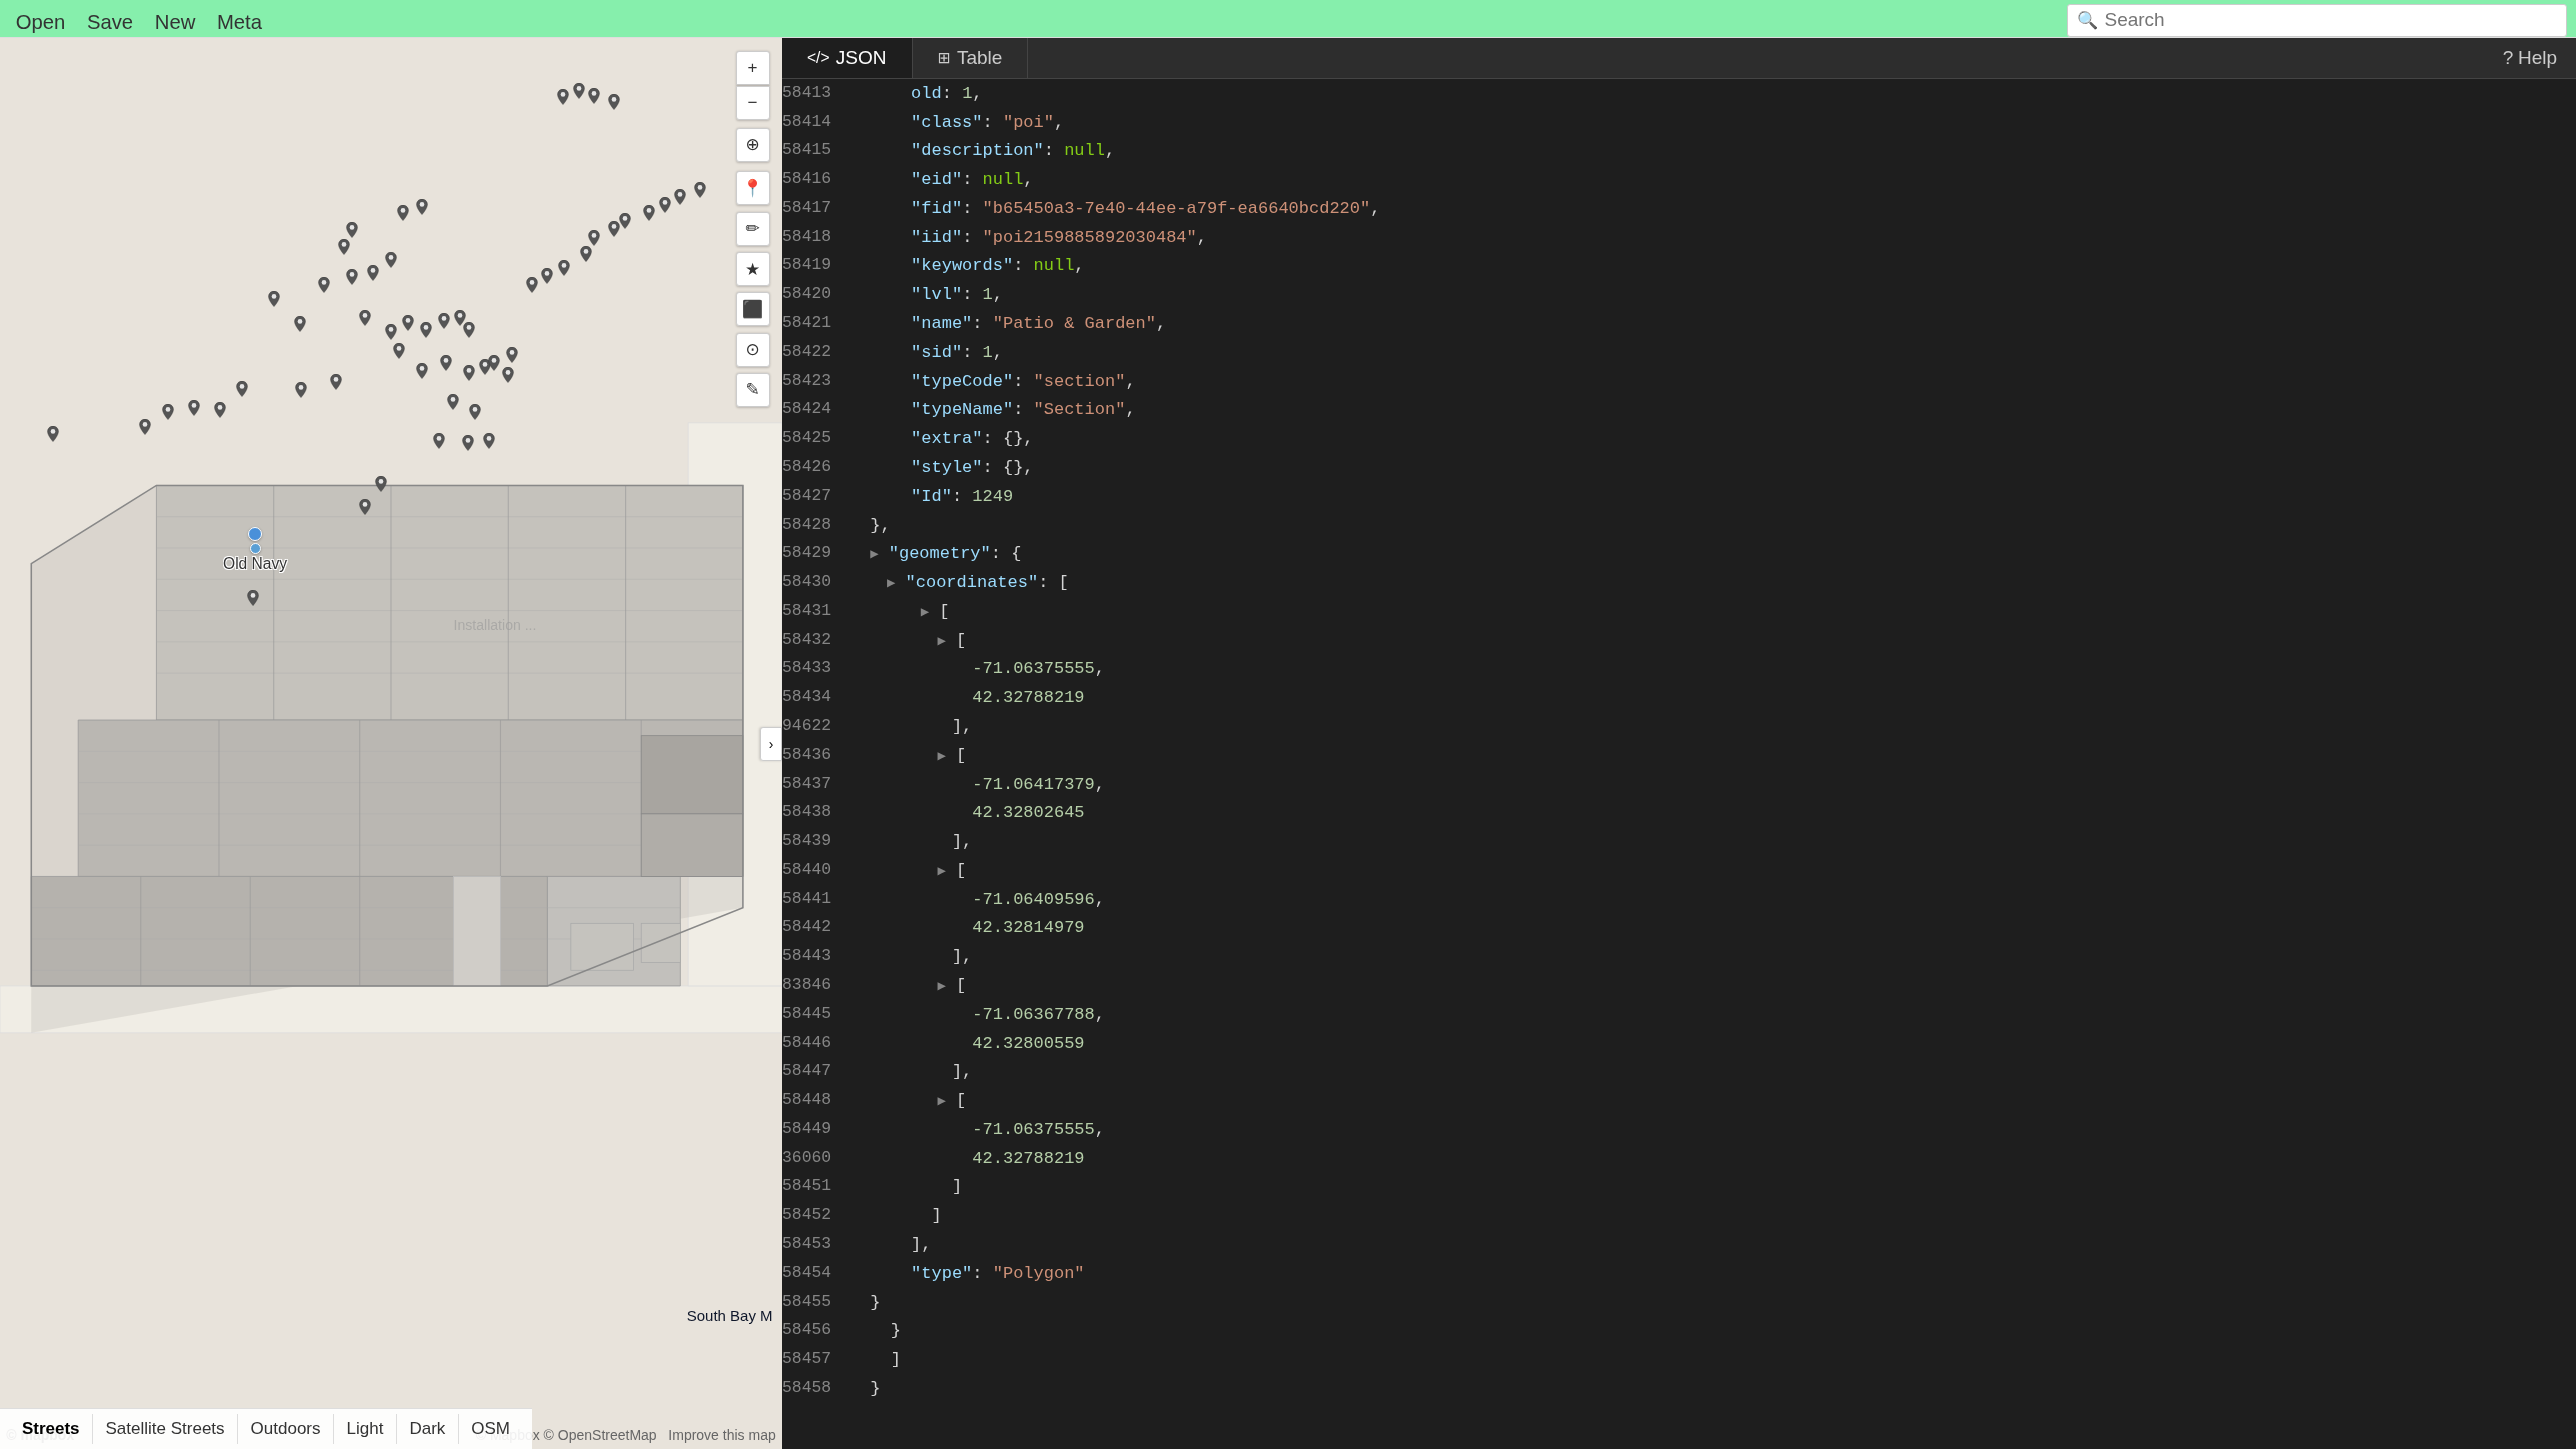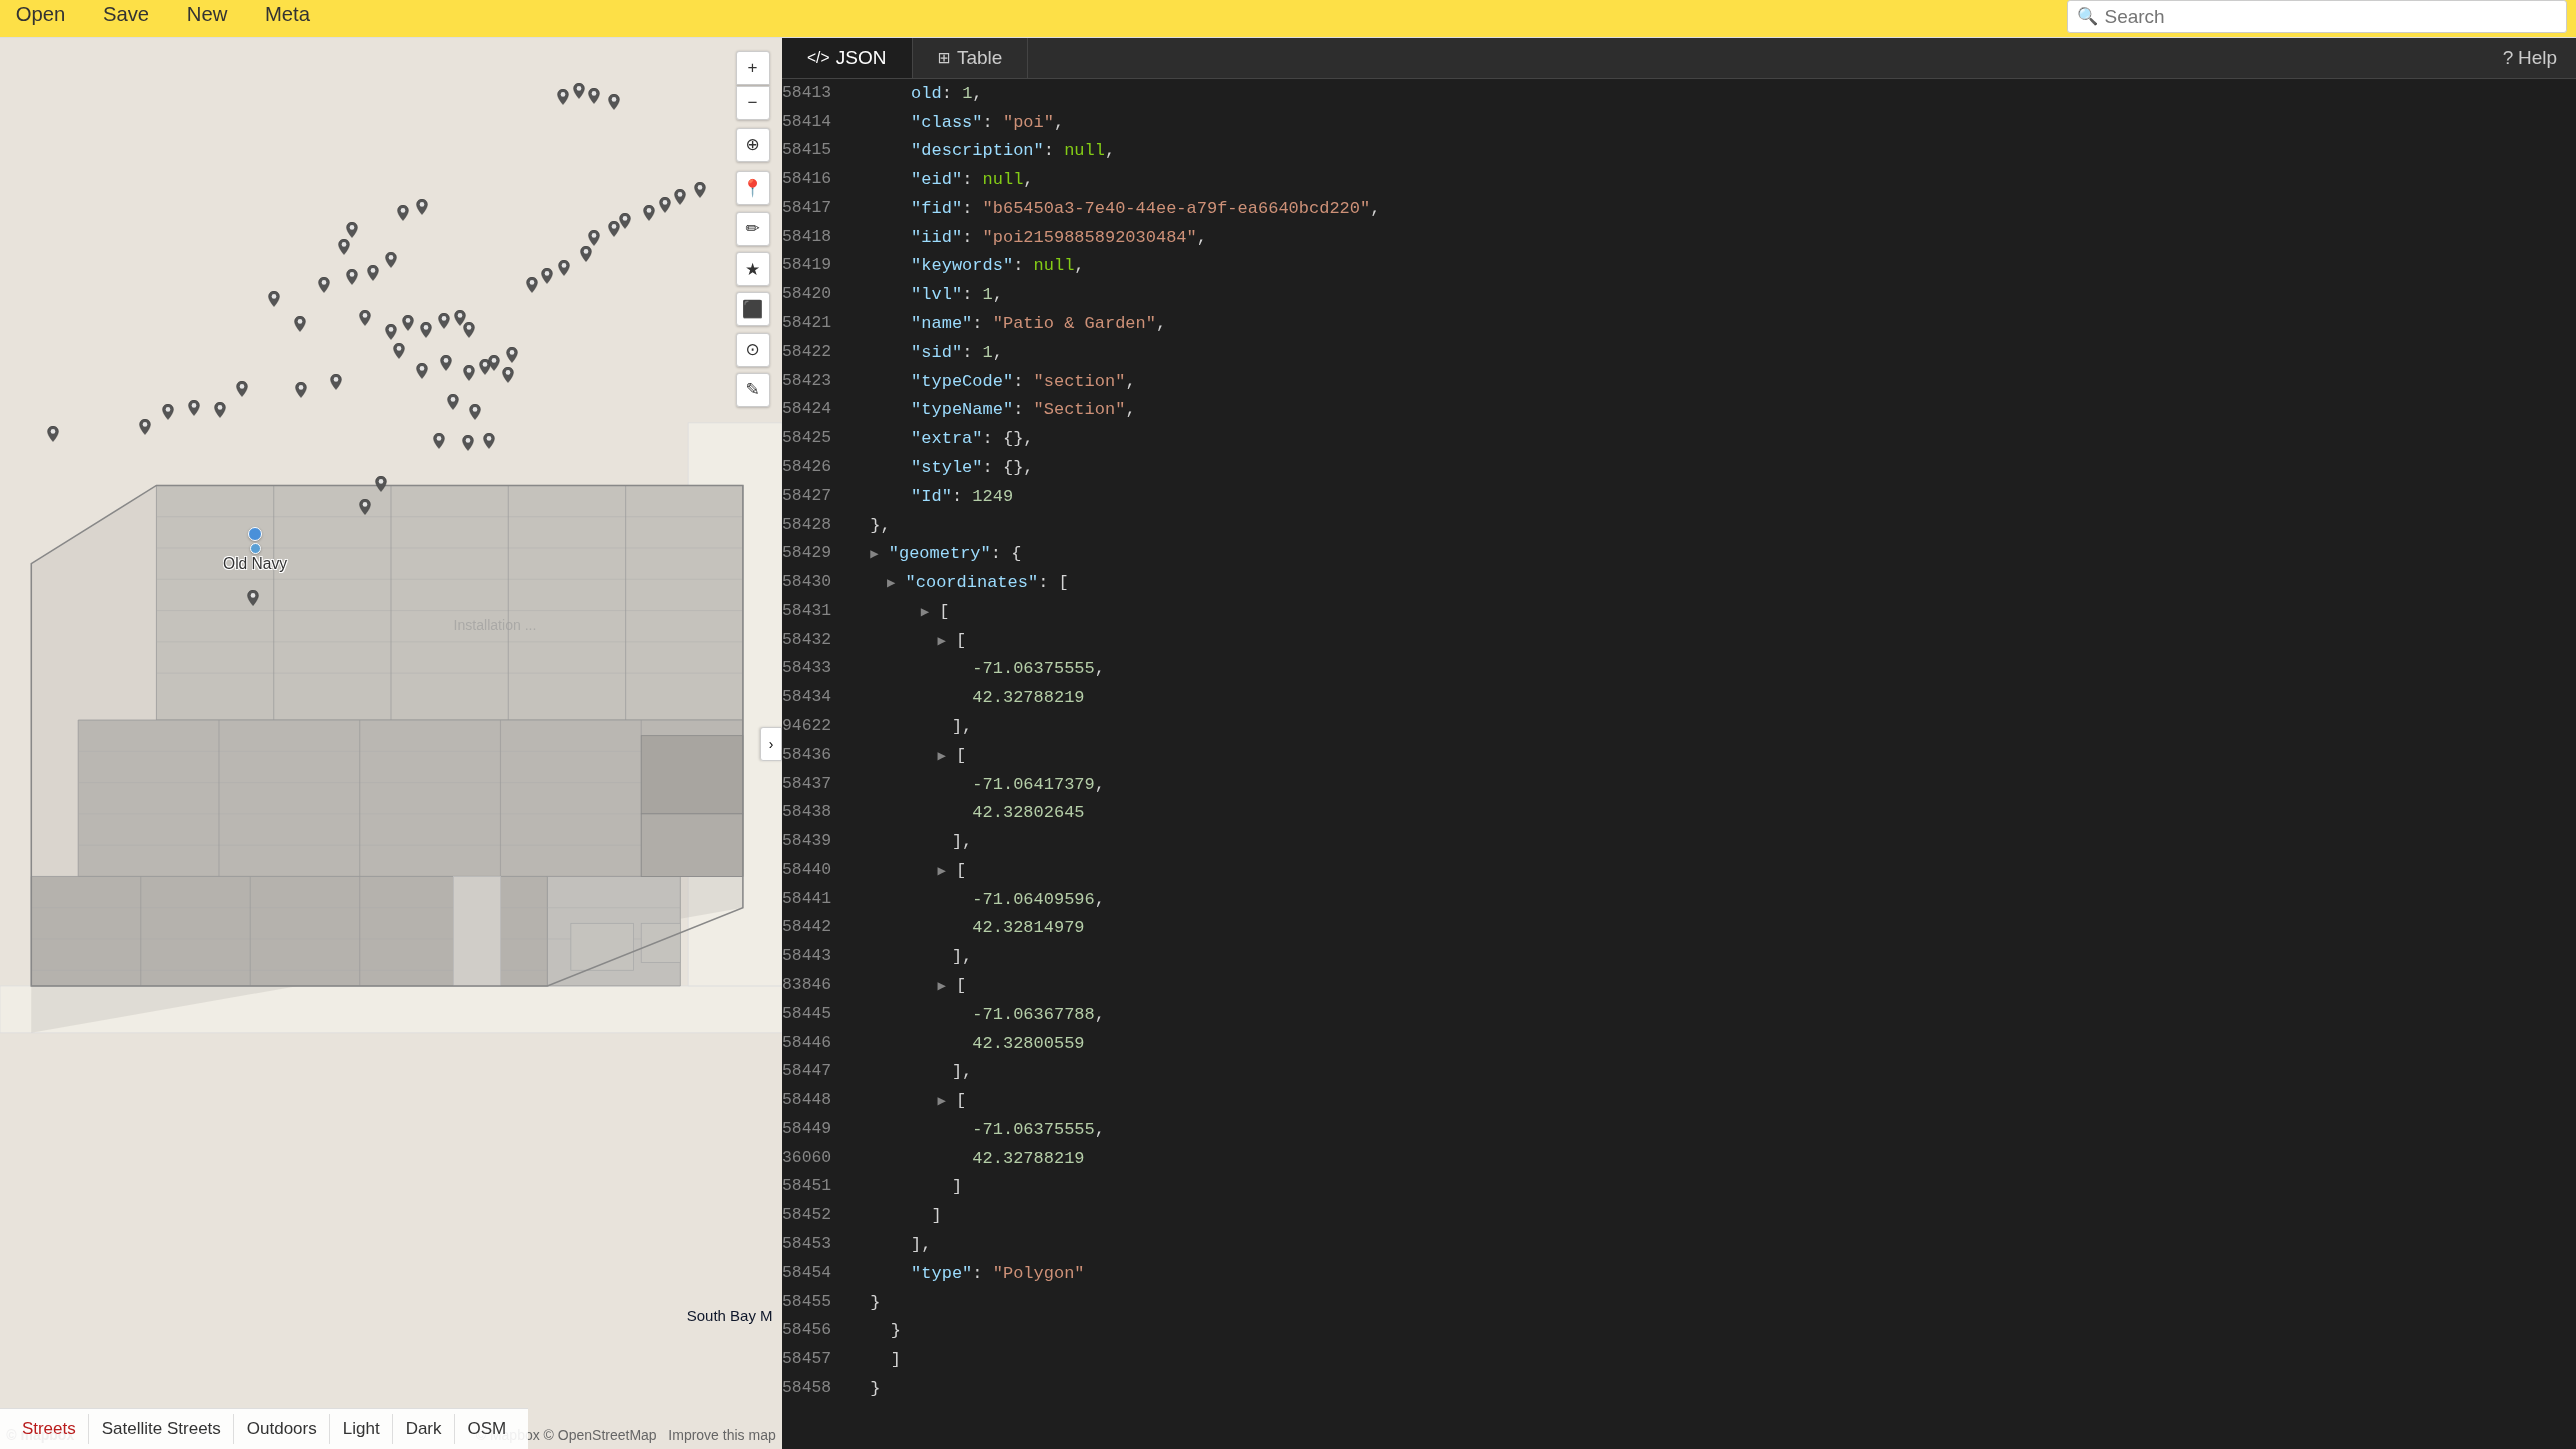--- a/index.html
+++ b/index.html
@@ -1,25 +1,25 @@
 <!DOCTYPE html>
 <html style="font-size:12.5px"><head>
   <meta charset="utf-8">
   <style>
     * { margin: 0; padding: 0; box-sizing: border-box; }
     body { font-family: -apple-system, BlinkMacSystemFont, 'Segoe UI', sans-serif; width: 2576px; height: 1449px; overflow: hidden; background: #f0ede8; display: flex; flex-direction: column; }
 
     
     .toolbar {
       height: 38px;
-      background: #fde047;
-      display: flex;
-      align-items: flex-start;
+      background: #86efac;
+      display: flex;
+      align-items: flex-end;
       padding: 0 9.4px;
-      gap: 25px;
+      gap: 9px;
       border-bottom: 0.8px solid #ddd;
       flex-shrink: 0;
       z-index: 10;
     }
     .toolbar-btn {
       font-size: 20.3px;
       color: #333;
       cursor: pointer;
       background: none;
       border: none;
@@ -165,21 +165,21 @@
     .style-btn {
       padding: 4.7px 12.5px;
       font-size: 17px;
       cursor: pointer;
       border: none;
       background: none;
       color: #333;
       border-right: 0.8px solid #ddd;
     }
     .style-btn:last-child { border-right: none; }
-    .style-btn.active { color: #b91c1c; font-weight: 400; }
+    .style-btn.active { color: #000000; font-weight: 700; }
 
     
     .right-panel {
       width: 1794px;
       background: #1e1e1e;
       display: flex;
       flex-direction: column;
       overflow: hidden;
       flex-shrink: 0;
     }

